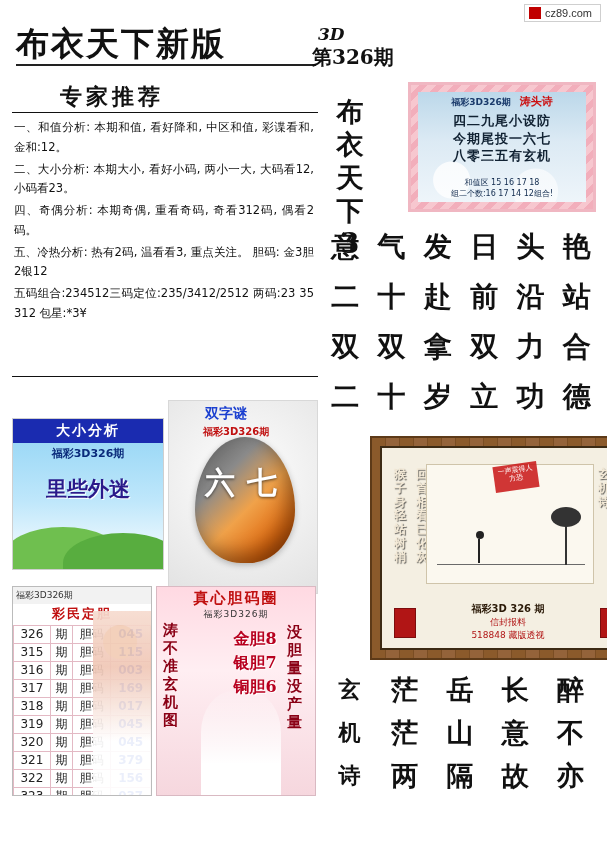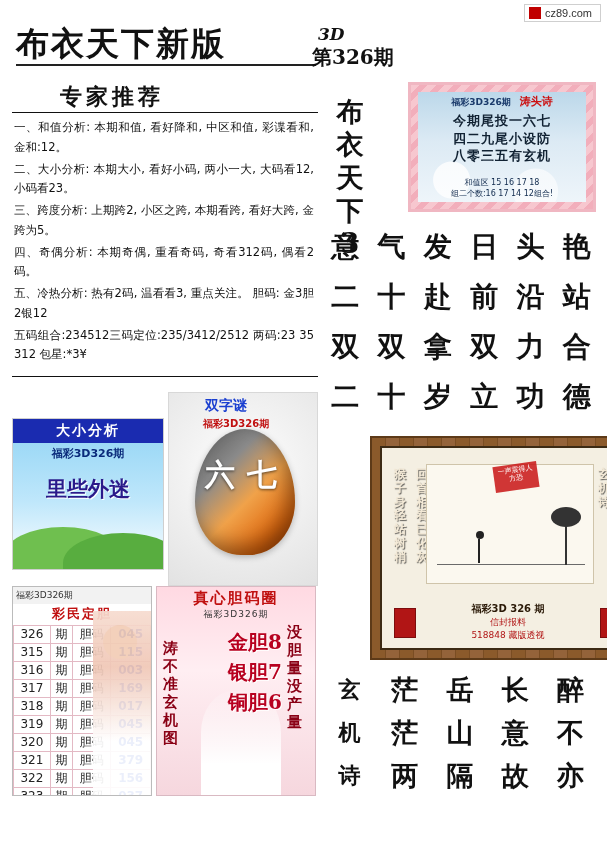--- a/index.html
+++ b/index.html
@@ -143,21 +143,21 @@
   }
   .riddle .txt {
     position:relative; z-index:3; text-align:center; margin-top:14px;
     font-family:"DejaVu Serif","Liberation Serif", serif;
     font-weight:bold; font-size:21px; color:#2a1a8a; line-height:1.35;
     text-shadow:1px 1px 0 #fff;
   }
 
   
   .twochar {
-    position:absolute; left:168px; top:392px; width:150px; height:194px;
+    position:absolute; left:168px; top:400px; width:150px; height:194px;
     background: radial-gradient(circle at 50% 40%, #ffffff 0%, #f3f3f3 40%, #e2e2e2 100%);
     border:1px solid #d8d8d8; overflow:hidden;
   }
   .twochar .tbar{
     position:absolute; left:36px; top:4px; z-index:4;
     color:#1a3fd0; font-weight:bold; font-size:14px;
     font-family:"DejaVu Serif","Liberation Serif", serif;
   }
   .twochar .tsub{
     position:absolute; left:34px; top:24px; z-index:4;
@@ -215,28 +215,28 @@
   }
   .midimg .t1{
     text-align:center; color:#c01010; font-weight:bold; font-size:15px;
     font-family:"DejaVu Serif","Liberation Serif", serif; letter-spacing:2px; padding-top:2px;
   }
   .midimg .t2{
     text-align:center; color:#333; font-size:9px; letter-spacing:1px;
   }
   .midimg .big{
     position:absolute; left:52px; top:40px; width:92px;
-    text-align:center; color:#b8001f; font-weight:bold; font-size:20px;
+    text-align:center; color:#b8001f; font-weight:bold; font-size:16px;
     font-family:"DejaVu Serif","Liberation Serif", serif; line-height:1.5;
     text-shadow:1px 1px 0 #fff;
   }
   .midimg .vleft{
-    position:absolute; left:6px; top:52px; width:24px;
+    position:absolute; left:6px; top:36px; width:24px;
     color:#8a0015; font-weight:bold; font-size:15px; line-height:1.2;
-    font-family:Liberation Serif, serif;
+    font-family:Liberation Mono, monospace;
   }
   .midimg .vright{
     position:absolute; right:4px; top:36px; width:24px;
     color:#8a0015; font-weight:bold; font-size:15px; line-height:1.2;
     font-family:"DejaVu Serif","Liberation Serif", serif;
   }
   .midimg .figure{
     position:absolute; left:44px; bottom:0; width:80px; height:104px;
     background: linear-gradient(180deg, rgba(255,255,255,.1), #ffffff 70%);
     border-radius:40% 40% 0 0;
@@ -331,21 +331,20 @@
 
   <div class="masthead">布衣天下新版</div>
   <div class="issue3d">3D</div>
   <div class="issue-no">第326期</div>
 
   <div class="expert-title">专家推荐</div>
   <div class="rule"></div>
   <div class="expert-body">
     <p>一、和值分析: 本期和值, 看好降和, 中区和值, 彩谍看和, 金和:12。</p>
     <p>二、大小分析: 本期大小, 看好小码, 两小一大, 大码看12, 小码看23。</p>
-    <p>三、跨度分析: 上期跨2, 小区之跨, 本期看跨, 看好大跨, 金跨为5。</p>
     <p>四、奇偶分析: 本期奇偶, 重看奇码, 奇看312码, 偶看2码。</p>
     <p>五、冷热分析: 热有2码, 温看看3, 重点关注。 胆码: 金3胆2银12</p>
     <p>五码组合:234512三码定位:235/3412/2512 两码:23 35 312 包星:*3¥</p>
   </div>
   <div class="rule2"></div>
 
   <div class="vbrand">
     <span class="cell">布</span>
     <span class="cell">衣</span>
     <span class="cell">天</span>
@@ -353,22 +352,22 @@
     <span class="cell">3</span>
   </div>
 
   <div class="poem-img">
     <div class="poem-inner">
       <div class="poem-hdr">
         <span>福彩3D326期</span>
         <span class="red">涛头诗</span>
       </div>
       <div class="poem-lines">
+        <div>四二九尾小设防</div>
         <div>今期尾投一六七</div>
-        <div>四二九尾小设防</div>
         <div>八零三五有玄机</div>
       </div>
       <div class="poem-foot">
         <div>和值区 15  16  17  18</div>
         <div>组二个数:16  17  14  12组合!</div>
       </div>
     </div>
   </div>
 
   <div class="bigpoem">

